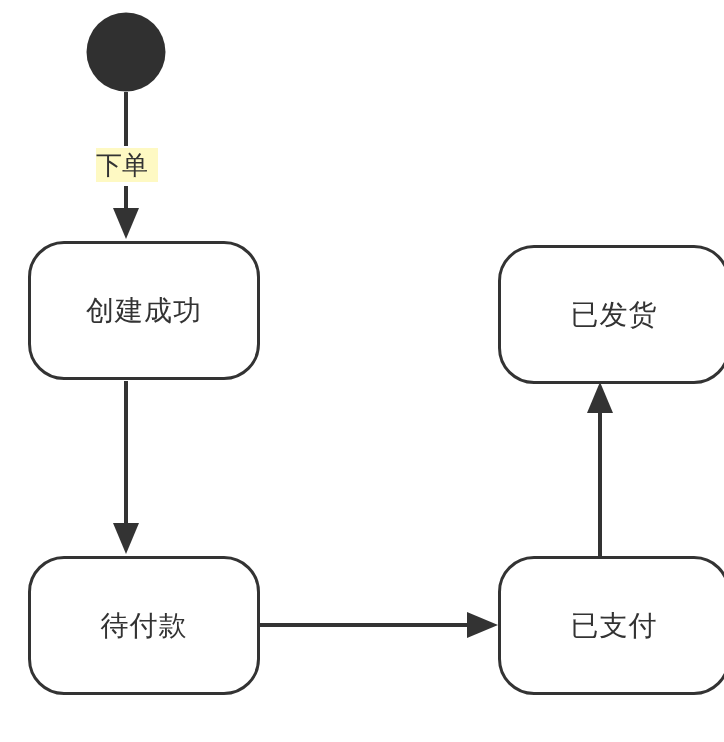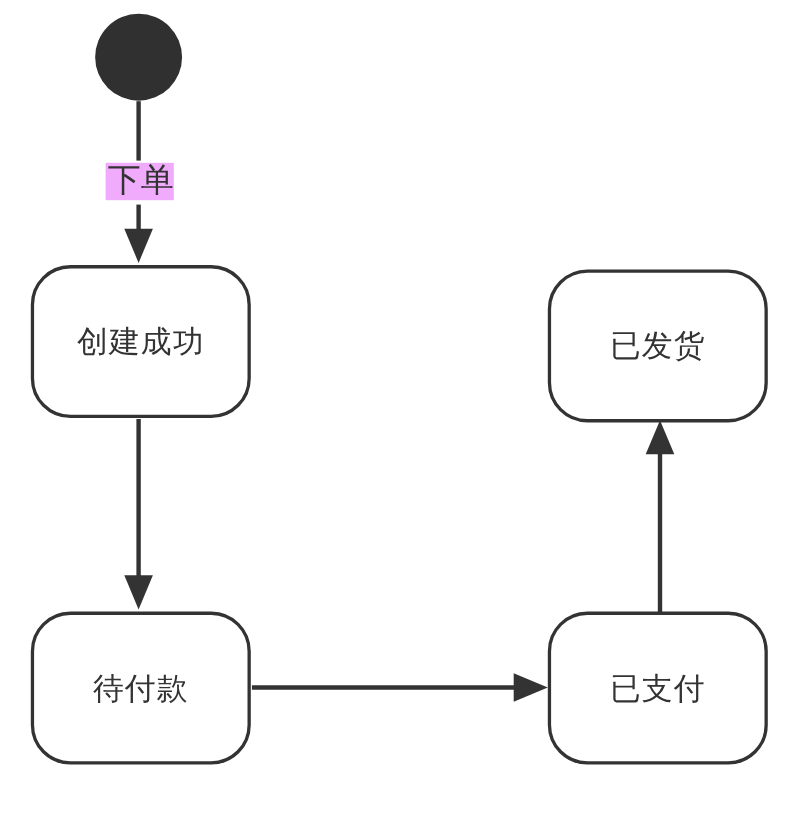--- a/index.html
+++ b/index.html
@@ -17,46 +17,46 @@
   }
   .arrow-layer {
     position: absolute;
     left: 0;
     top: 0;
     width: 724px;
     height: 742px;
   }
   .state-box {
     position: absolute;
-    width: 200px;
+    width: 232px;
     height: 139px;
     border: 3.5px solid #333333;
     border-radius: 36px;
     background: #ffffff;
     box-sizing: border-box;
     display: flex;
     align-items: center;
     justify-content: center;
   }
   .state-label {
     font-size: 28px;
     color: #333333;
     letter-spacing: 1px;
     white-space: nowrap;
   }
   .edge-label {
     position: absolute;
     left: 96px;
     top: 148px;
     width: 62px;
-    text-align: right;
-    font-size: 30px;
+    text-align: left;
+    font-size: 26px;
     line-height: 34px;
     color: #333333;
-    background: #f0abfc;
+    background: #fef9c3;
     white-space: nowrap;
   }
   .watermark {
     position: absolute;
     left: 570px;
     top: 698px;
     font-size: 22px;
     color: #c9c9c9;
     white-space: nowrap;
     letter-spacing: 1px;

